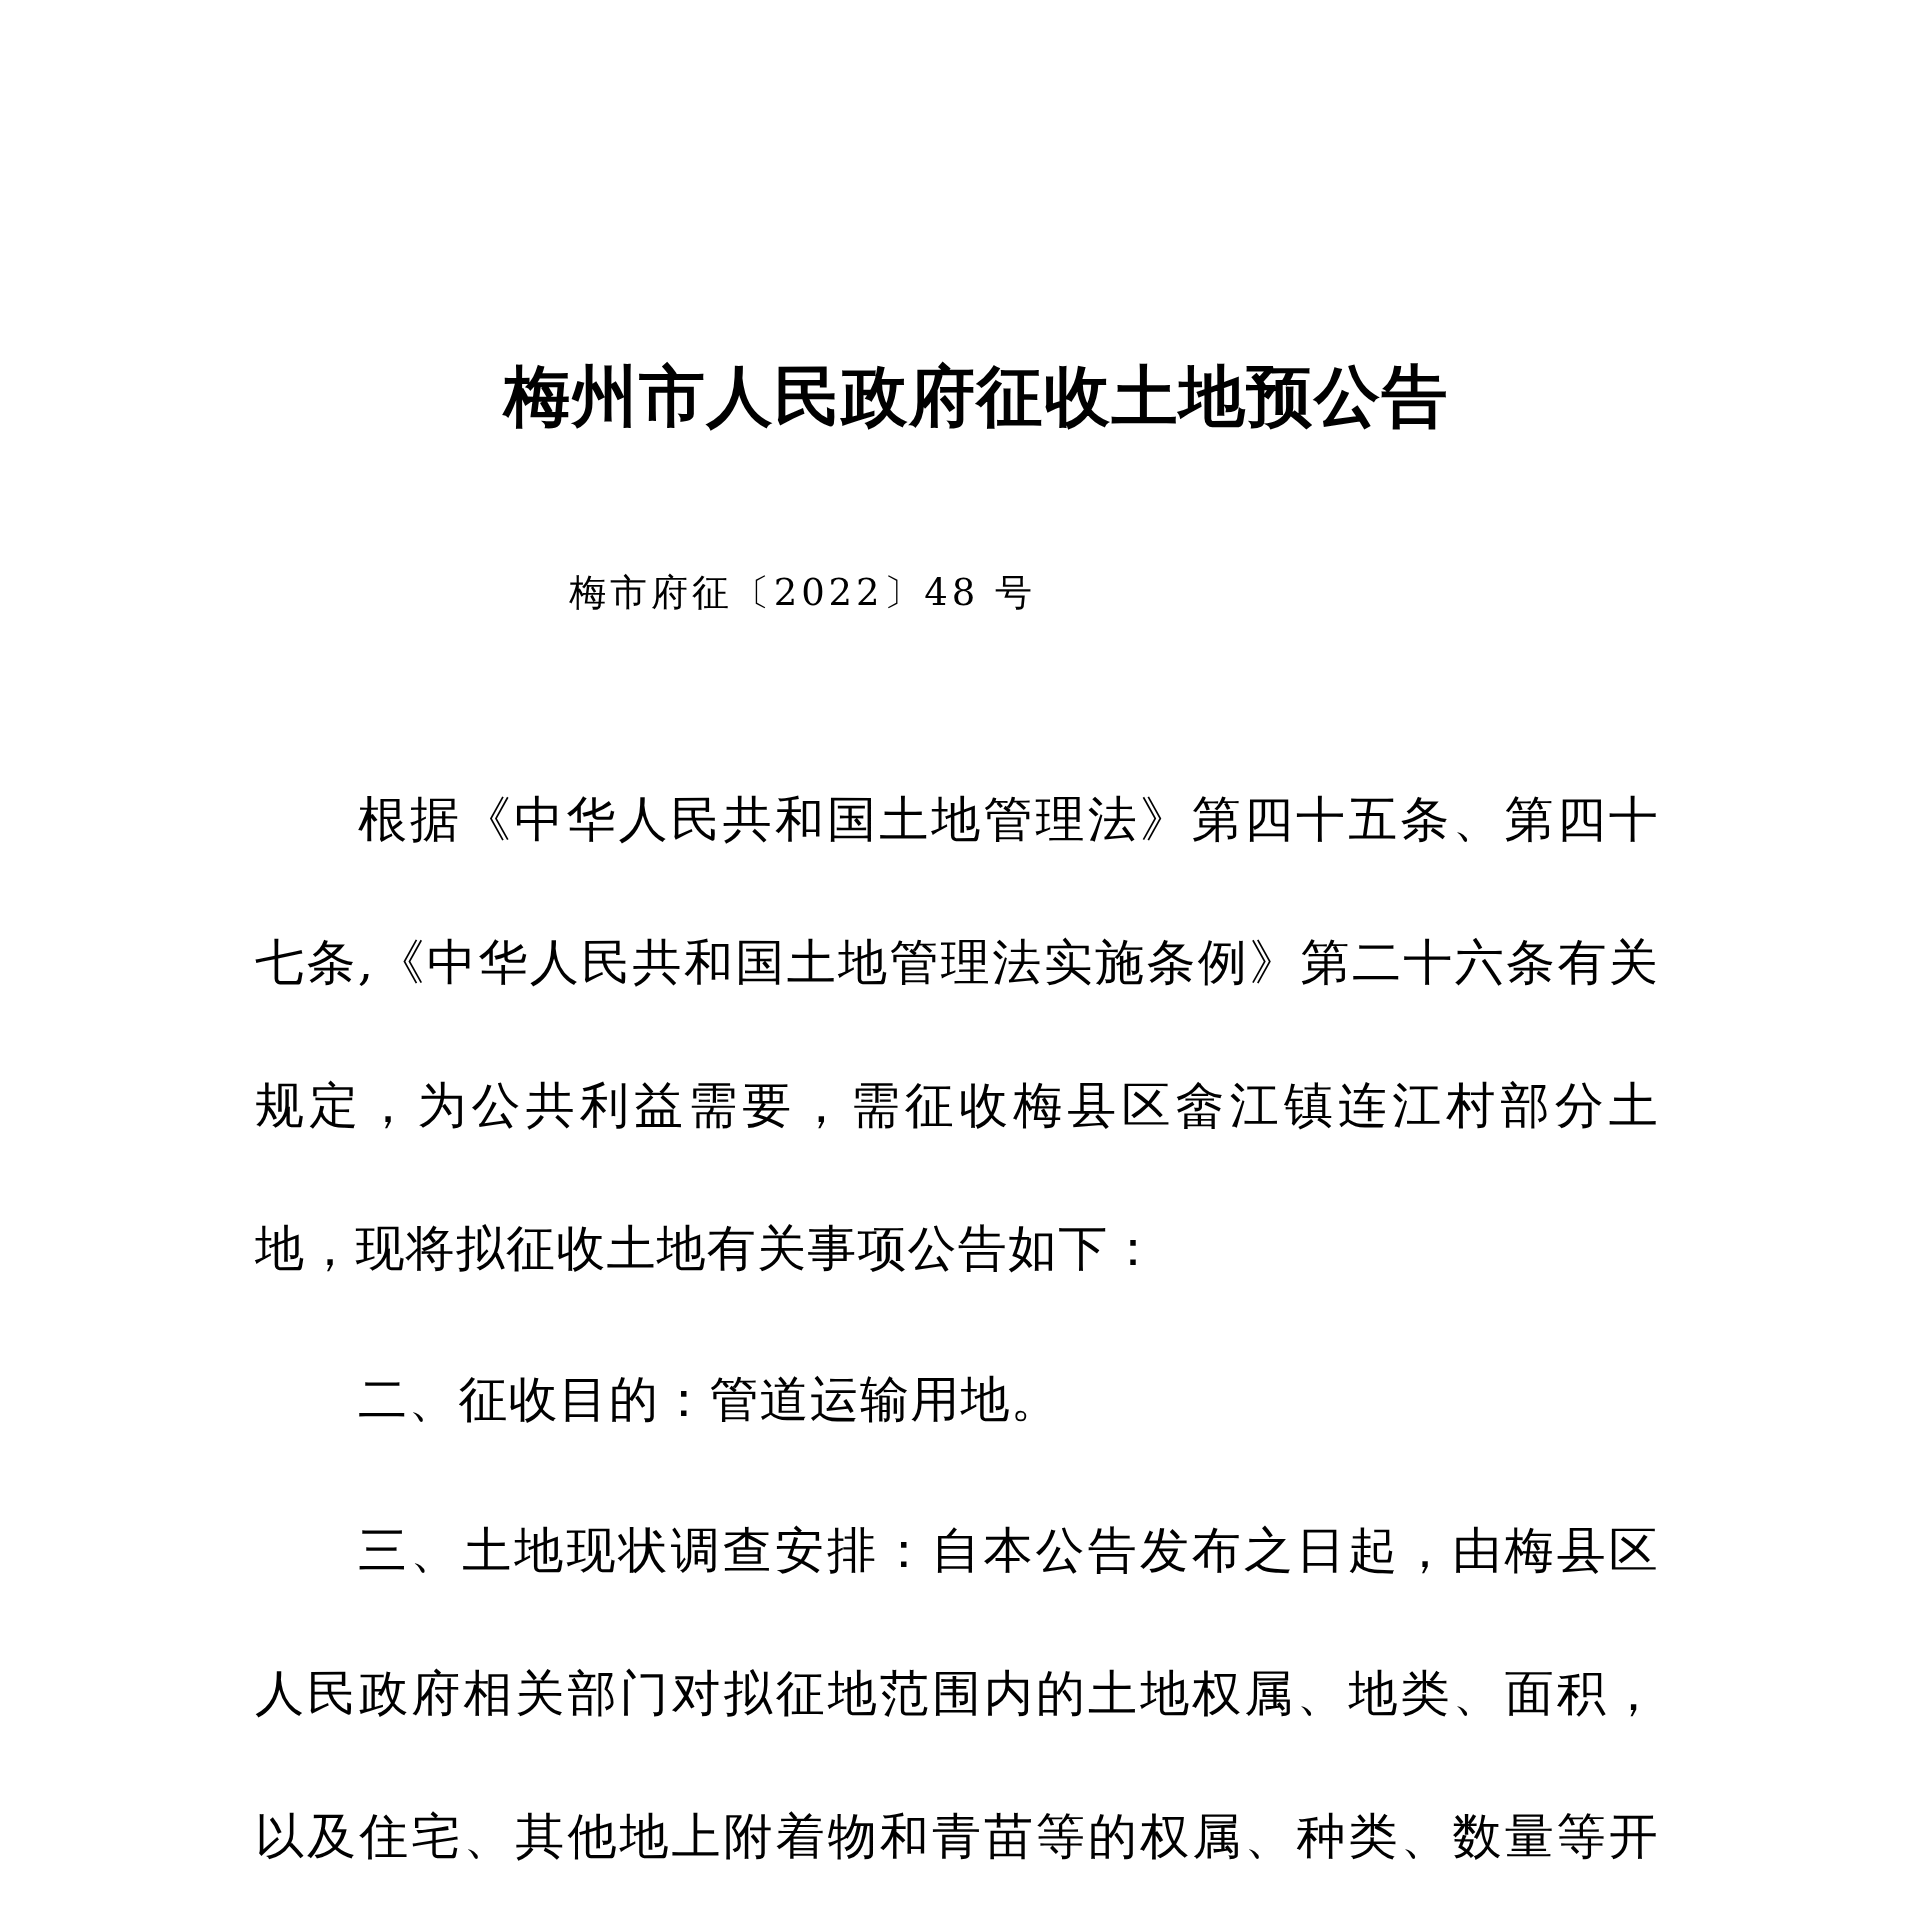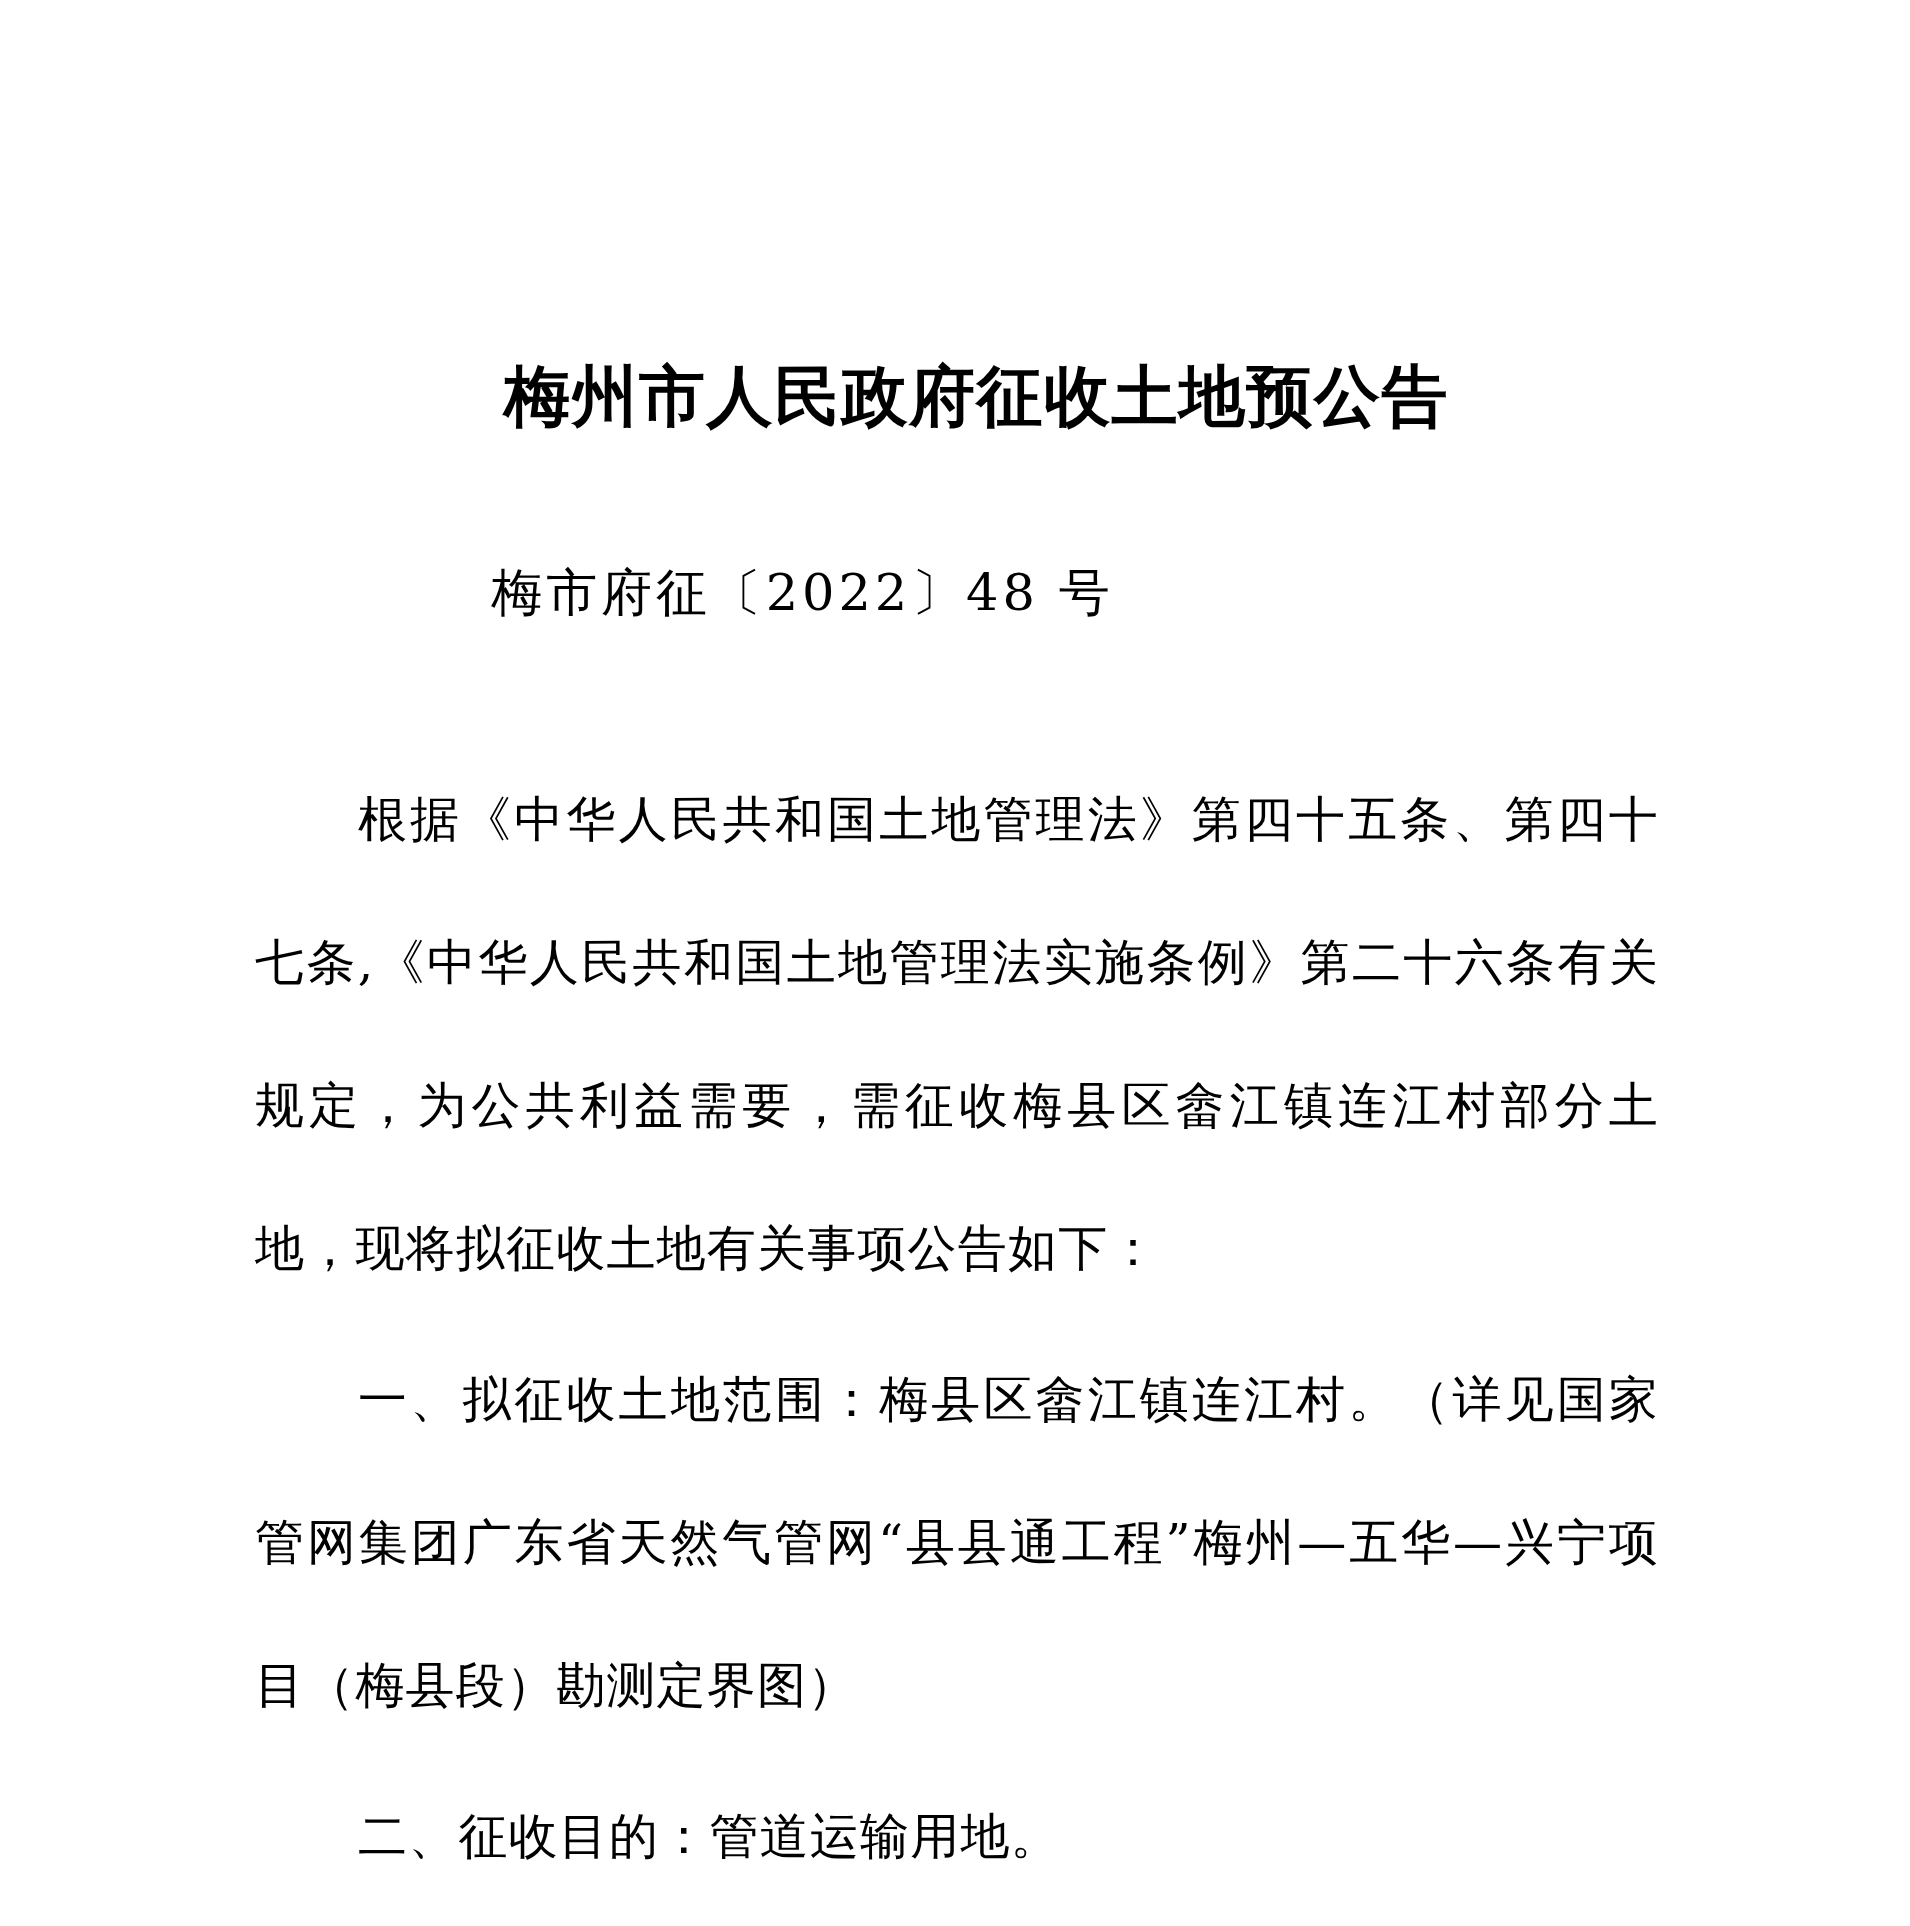--- a/index.html
+++ b/index.html
@@ -34,21 +34,21 @@
     line-height: 85px;
     letter-spacing: 1.5px;
     margin-left: 21px;
   }
   .doc-number {
     position: absolute;
     left: 0;
     top: 562px;
     width: 1605px;
     text-align: center;
-    font-size: 51px;
+    font-size: 37px;
     line-height: 62px;
     letter-spacing: 3.9px;
   }
   .body-text {
     position: absolute;
     left: 247px;
     top: 740px;
     width: 1420px;
     font-size: 49px;
     line-height: 143px;
@@ -63,20 +63,19 @@
 </style>
 </head>
 <body>
 
 <div class="page">
   <div class="title">梅州市人民政府征收土地预公告</div>
   <div class="doc-number">梅市府征〔2022〕48 号</div>
 
   <div class="body-text">
     <p>根据《中华人民共和国土地管理法》第四十五条、第四十七条,《中华人民共和国土地管理法实施条例》第二十六条有关规定，为公共利益需要，需征收梅县区畲江镇连江村部分土地，现将拟征收土地有关事项公告如下：</p>
-    <p>一、拟征收土地范围：梅县区畲江镇连江村。（详见国家管网集团广东省天然气管网“县县通工程”梅州—五华—兴宁项目（梅县段）勘测定界图）</p>
     <p>二、征收目的：管道运输用地。</p>
     <p>三、土地现状调查安排：自本公告发布之日起，由梅县区人民政府相关部门对拟征地范围内的土地权属、地类、面积，以及住宅、其他地上附着物和青苗等的权属、种类、数量等开展土地现状调查。请各相关单位和个人相互转告，并予以配合。</p>
 
   </div>
 
 </div>
 
 
 </body></html>

